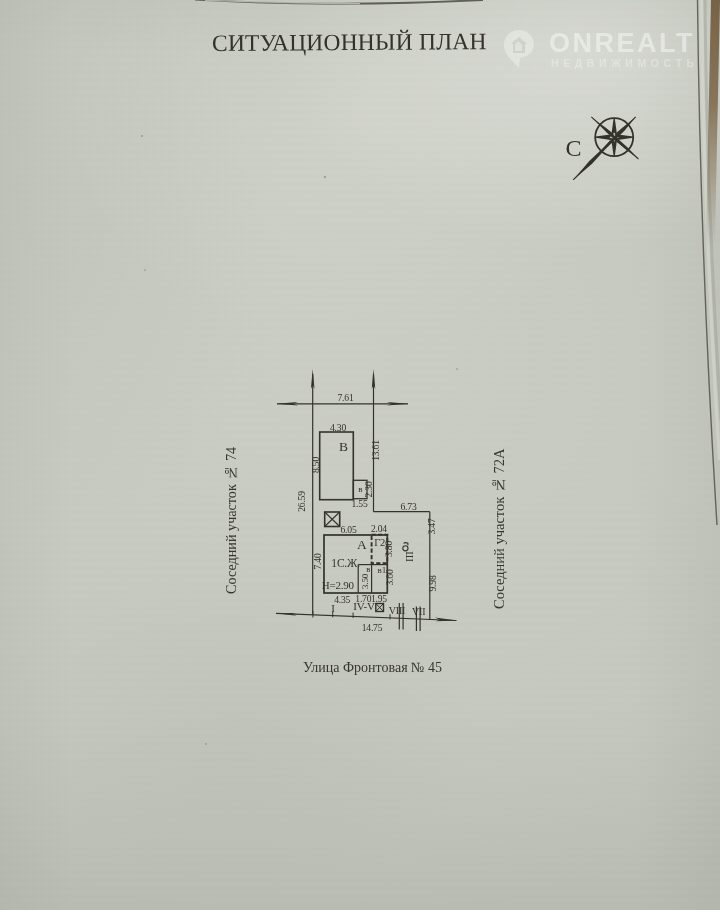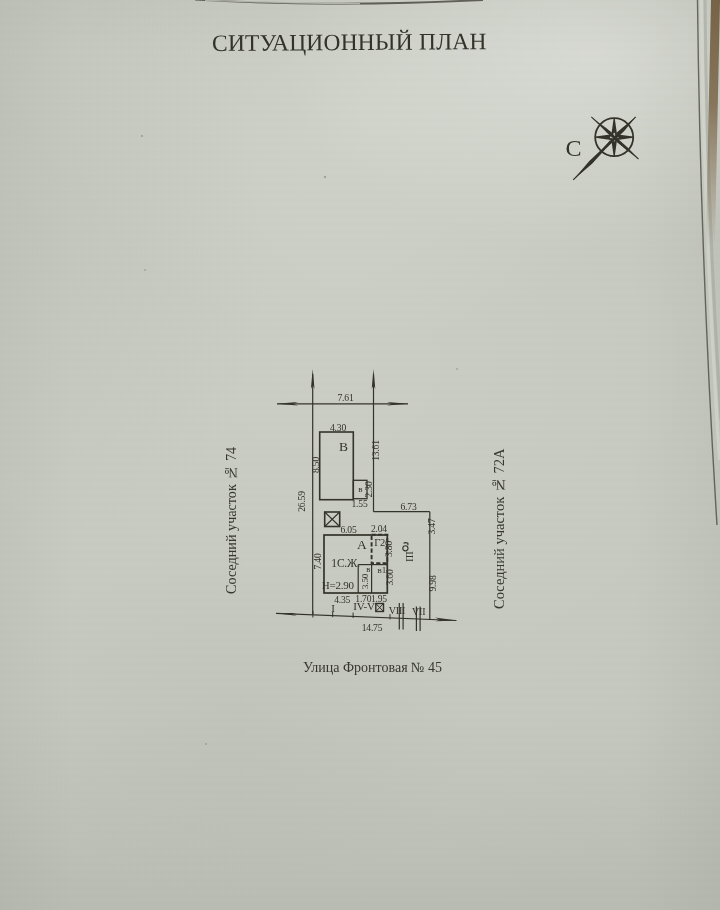--- a/index.html
+++ b/index.html
@@ -33,20 +33,32 @@
     <circle cx="325" cy="177" r="1.2" opacity="0.45"></circle>
     <circle cx="457" cy="369" r="1" opacity="0.4"></circle>
     <circle cx="206" cy="744" r="1.1" opacity="0.4"></circle>
   </g>
     </svg>
 
   <div class="bglayer" id="texture"></div>
 
   <div class="t" style="left:212px;top:29px;font-size:23.5px;letter-spacing:0.2px;color:#33322b;white-space:nowrap;transform:rotate(-0.4deg);">СИТУАЦИОННЫЙ ПЛАН</div>
 
+  <div style="position:absolute;left:502px;top:26px;width:200px;height:46px;">
+
+    <svg style="position:absolute;left:0;top:2px;" width="34" height="40" viewBox="0 0 34 40">
+      <path d="M17 2 C8 2 2 9 2 17 C2 26 9 31 13 36 L17 40 L18 30 C26 29 32 24 32 16 C32 8 25 2 17 2 Z" fill="rgba(246,248,243,0.42)"></path>
+      <path d="M17 9 L25 16 L23 16 L23 25 L11 25 L11 16 L9 16 Z M14 12 L12 12 L12 14 Z" fill="rgba(200,203,194,0.75)"></path>
+      <path d="M16 13 L21 17.5 L20 17.5 L20 23 L13 23 L13 17.5 L12 17.5 Z" fill="rgba(246,248,243,0.42)"></path>
+    </svg>
+
+    <div style="position:absolute;left:47px;top:2px;font-family:'Liberation Sans',sans-serif;font-weight:bold;font-size:27px;letter-spacing:2.5px;color:rgba(248,250,245,0.52);">ONREALT</div>
+
+    <div style="position:absolute;left:49px;top:31px;font-family:'Liberation Sans',sans-serif;font-weight:bold;font-size:10.5px;letter-spacing:4.6px;color:rgba(246,248,243,0.40);">НЕДВИЖИМОСТЬ</div>
+  </div>
 
   <div class="t" style="left:223px;top:449px;height:145px;font-size:14.2px;white-space:nowrap;writing-mode:vertical-rl;transform:rotate(180deg);">Соседний участок № 74</div>
 
   <div class="t" style="left:491px;top:449px;height:160px;font-size:14.5px;white-space:nowrap;writing-mode:vertical-rl;transform:rotate(180deg);">Соседний участок № 72А</div>
 
   <div class="t" style="left:303px;top:660px;font-size:14px;white-space:nowrap;">Улица Фронтовая № 45</div>
 
   <svg id="plan" style="position:absolute;left:0;top:0;filter:blur(0.3px);" width="720" height="910" viewBox="0 0 720 910" fill="none" stroke-linecap="butt">
     <g stroke="#34332a" stroke-width="1.2">
 

